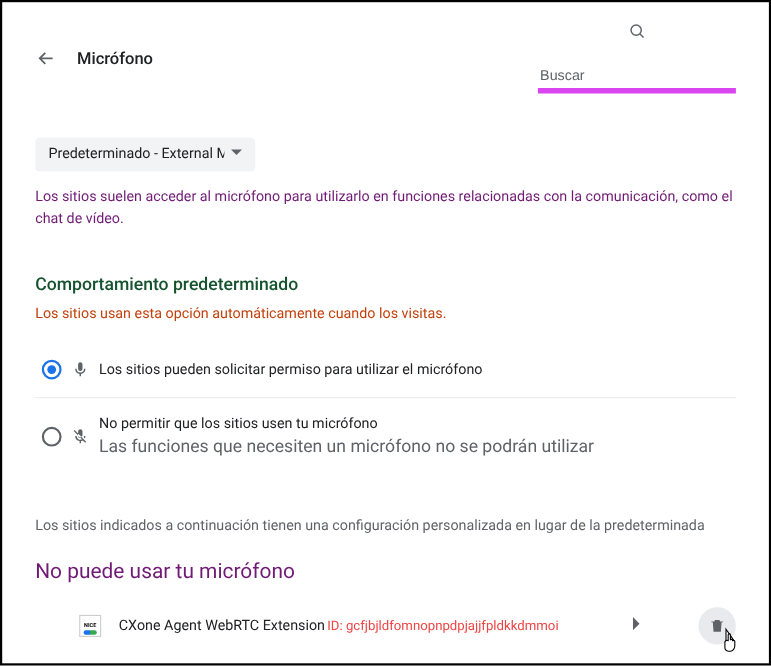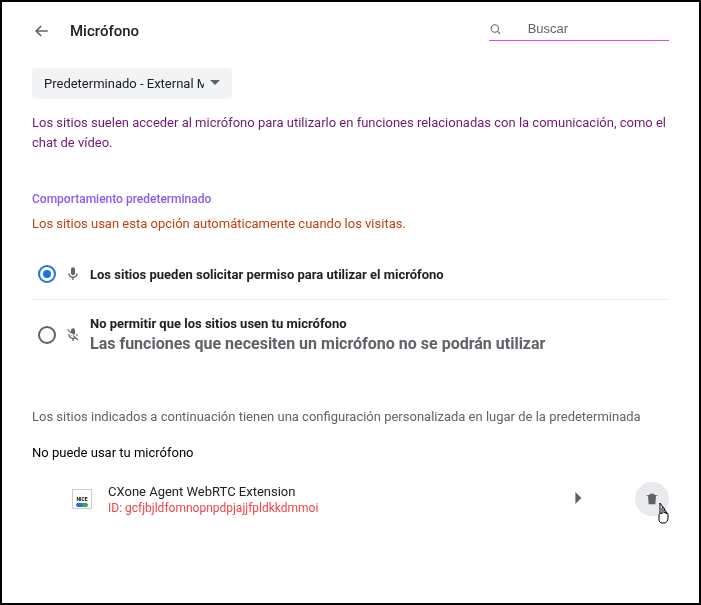--- a/index.html
+++ b/index.html
@@ -14,21 +14,21 @@
     overflow: hidden;
     border: 2px solid #000;
   }
   .page {
     padding: 18px 30px 20px 30px;
   }
   .header {
     display: flex;
     align-items: center;
     justify-content: space-between;
-    margin-bottom: 27px;
+    margin-bottom: 40px;
   }
   .header-left {
     display: flex;
     align-items: center;
     gap: 18px;
   }
   .back-btn {
     width: 20px;
     height: 20px;
     display: flex;
@@ -38,25 +38,26 @@
     color: #5f6368;
   }
   .title {
     font-size: 15px;
     font-weight: 500;
     color: #202124;
   }
   .search-wrap {
     display: flex;
     align-items: center;
-    border-bottom: 1px solid #d946ef;
+    border-bottom: 5px solid #d946ef;
     padding-bottom: 3px;
     gap: 24px;
     width: 180px;
     color: #5f6368;
+    flex-direction: column;
   }
   .search-input {
     border: none;
     outline: none;
     font-size: 13px;
     color: #202124;
     width: 100%;
     background: transparent;
   }
   .search-input::placeholder { color: #5f6368; }
@@ -86,39 +87,38 @@
   }
 
   .desc {
     color: #701a75;
     font-size: 13px;
     line-height: 1.5;
     margin-bottom: 40px;
   }
 
   .section-title {
-    font-size: 12px;
+    font-size: 16px;
     font-weight: 500;
-    color: #8b5cf6;
+    color: #14532d;
     margin-bottom: 10px;
   }
   .section-sub {
     color: #c2410c;
     font-size: 13px;
     margin-bottom: 18px;
   }
 
   .radio-row {
     display: flex;
     align-items: center;
     padding: 16px 6px;
     gap: 8px;
     border-bottom: 1px solid #e8eaed;
     cursor: pointer;
-    font-weight: bold;
   }
   .radio-row:last-of-type { border-bottom: none; }
   .radio-outer {
     width: 18px; height: 18px;
     border-radius: 50%;
     border: 2px solid #5f6368;
     display: flex;
     align-items: center;
     justify-content: center;
     flex-shrink: 0;
@@ -138,21 +138,21 @@
     display: flex;
     align-items: center;
     justify-content: center;
   }
   .radio-text-group { display: flex; flex-direction: column; gap: 3px; }
   .radio-label { color: #202124; font-size: 13px; }
   .radio-sub { color: #5f6368; font-size: 16px; }
 
   .custom-section { margin-top: 40px; }
   .custom-desc { color: #5f6368; font-size: 13px; margin-bottom: 21px; }
-  .block-label { color: #000000; font-size: 13px; margin-bottom: 18px; }
+  .block-label { color: #701a75; font-size: 19px; margin-bottom: 18px; }
 
   .site-row {
     display: flex;
     align-items: center;
     padding: 4px 0 4px 40px;
     gap: 16px;
   }
   .site-icon {
     width: 20px; height: 20px;
     flex-shrink: 0;
@@ -168,21 +168,21 @@
     position: relative;
   }
   .site-icon::after {
     content: '';
     position: absolute;
     bottom: 1px; left: 3px;
     width: 12px; height: 4px;
     background: linear-gradient(90deg,#1a73e8 50%, #34a853 50%);
     border-radius: 2px;
   }
-  .site-text { flex: 1; display: flex; flex-direction: column; gap: 2px; }
+  .site-text { flex: 1; display: flex; flex-direction: row; gap: 2px; }
   .site-name { font-size: 13px; color: #202124; }
   .site-id { font-size: 12px; color: #ef4444; }
   .site-arrow {
     color: #5f6368;
     cursor: pointer;
     padding: 6px;
   }
   .trash-wrap { position: relative; margin-left: 30px; }
   .trash-btn {
     width: 34px; height: 34px;

